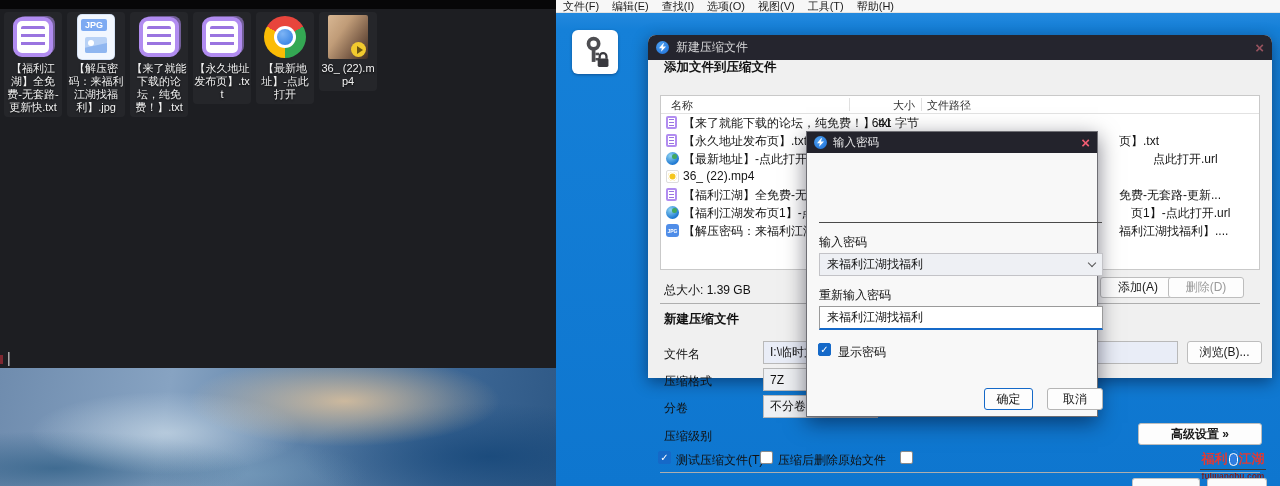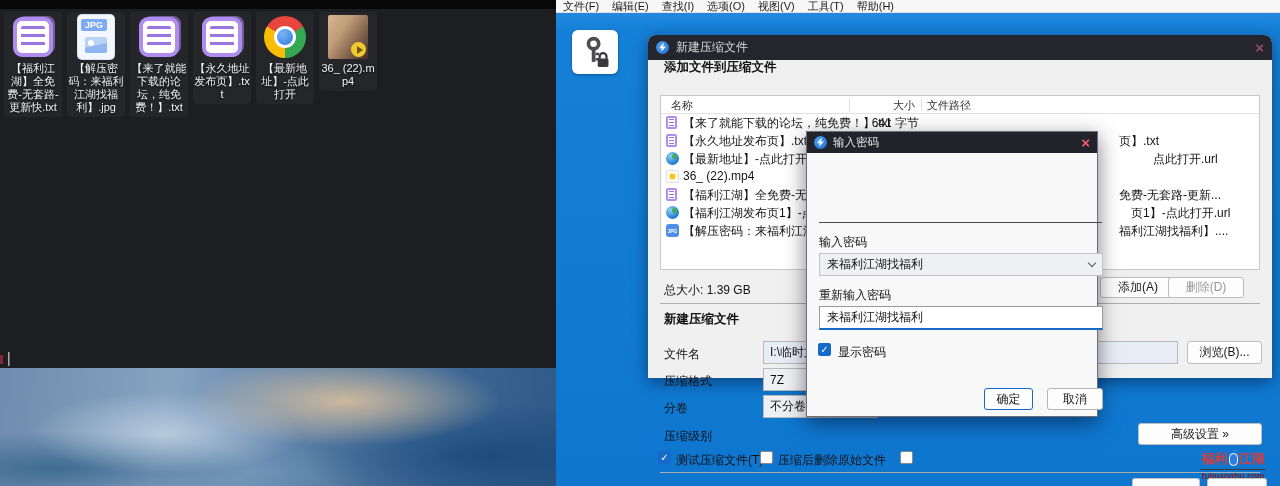--- a/index.html
+++ b/index.html
@@ -287,21 +287,21 @@
         <span class="chev"></span>
       </div>
 
     <div class="flabel" style="top:365px;">分卷</div>
     <div class="field ddown" style="top:360px;">
         <span>不分卷</span>
         <span class="chev"></span>
       </div>
 
     <div class="flabel" style="top:393px;">压缩级别</div>
-    <div class="btn" style="left:490px; top:388px; width:124px; height:22px;">高级设置 »</div>
+    <div class="btn" style="left:490px; top:388px; width:124px; height:22px;font-weight:bold;">高级设置 »</div>
 
     <div class="cbrow">
       <span class="cb checked" style="left:10px; top:0;"></span>
       <span class="cblbl" style="left:28px;">测试压缩文件(T)</span>
       <span class="cb" style="left:112px; top:0;"></span>
       <span class="cblbl" style="left:130px;">压缩后删除原始文件</span>
       <span class="cb" style="left:252px; top:0;"></span>
     </div>
 
     <div class="watermark">

